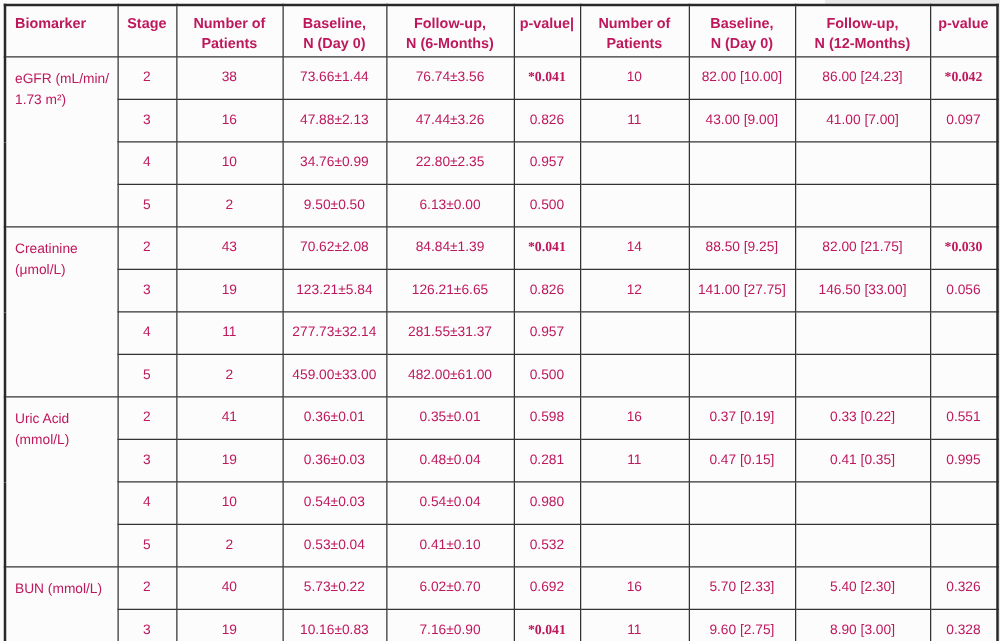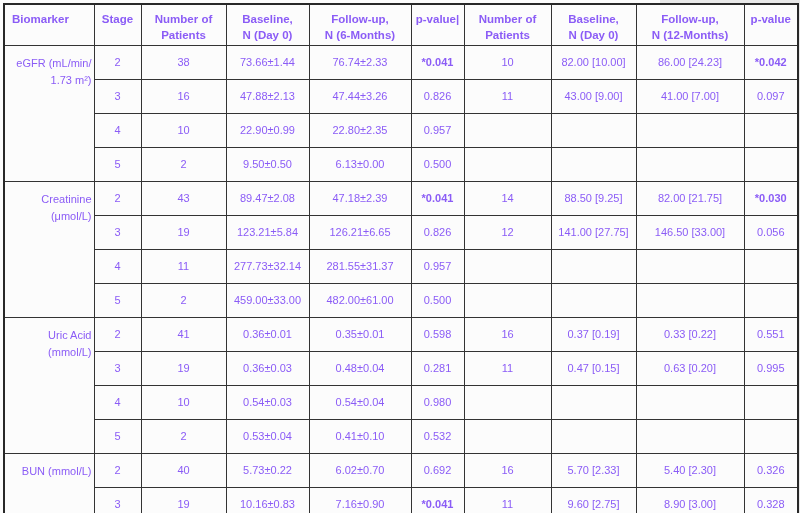--- a/index.html
+++ b/index.html
@@ -1,35 +1,35 @@
 <!DOCTYPE html>
 <html><head>
 <meta charset="utf-8">
 <style>
   html,body{margin:0;padding:0;background:#e8e8e8;}
   .page{
     width:660px;height:513px;background:#fcfcfc;box-sizing:border-box;
-    padding:3px;font-family:"Liberation Sans",sans-serif;color:#8b5cf6;
+    padding:3px;font-family:"Liberation Sans",sans-serif;color:#be185d;
   }
   table{
     width:794px;height:507px;border-collapse:collapse;table-layout:fixed;
     border:2px solid #282828;background:#fcfcfc;
   }
   th,td{
     border:1px solid #333;white-space:pre-line;text-align:center;
     font-size:11px;padding:2px 3px;line-height:1.35;overflow:hidden;
   }
   thead tr{height:41px;}
   th{font-weight:bold;vertical-align:top;padding-top:7px;font-size:11.5px;}
   th.left{text-align:left;padding-left:7px;}
   tbody td{height:29px;}
   td.bio{
-    text-align:right;vertical-align:top;padding:9px 2px 0 7px;line-height:1.5;
-  }
-  .sig{font-weight:bold;}
+    text-align:left;vertical-align:top;padding:9px 2px 0 7px;line-height:1.5;
+  }
+  .sig{font-weight:bold;font-family:Liberation Serif, serif;}
 </style>
 </head>
 <body>
 
 <div class="page">
   <table>
     <colgroup>
       <col style="width:90px">
         <col style="width:47px">
         <col style="width:85px">
@@ -61,42 +61,42 @@
         <th>p-value</th>
       </tr>
     </thead>
     <tbody>
         <tr>
           <td class="bio" rowspan="4">eGFR (mL/min/
 1.73 m²)</td>
           <td>2</td>
           <td>38</td>
           <td>73.66±1.44</td>
-          <td>76.74±2.33</td>
+          <td>76.74±3.56</td>
           <td class="sig">*0.041</td>
           <td>10</td>
           <td>82.00 [10.00]</td>
           <td>86.00 [24.23]</td>
           <td class="sig">*0.042</td>
         </tr>
         <tr>
           <td>3</td>
           <td>16</td>
           <td>47.88±2.13</td>
           <td>47.44±3.26</td>
           <td>0.826</td>
           <td>11</td>
           <td>43.00 [9.00]</td>
           <td>41.00 [7.00]</td>
           <td>0.097</td>
         </tr>
         <tr>
           <td>4</td>
           <td>10</td>
-          <td>22.90±0.99</td>
+          <td>34.76±0.99</td>
           <td>22.80±2.35</td>
           <td>0.957</td>
           <td></td>
           <td></td>
           <td></td>
           <td></td>
         </tr>
         <tr>
           <td>5</td>
           <td>2</td>
@@ -106,22 +106,22 @@
           <td></td>
           <td></td>
           <td></td>
           <td></td>
         </tr>
         <tr>
           <td class="bio" rowspan="4">Creatinine
 (μmol/L)</td>
           <td>2</td>
           <td>43</td>
-          <td>89.47±2.08</td>
-          <td>47.18±2.39</td>
+          <td>70.62±2.08</td>
+          <td>84.84±1.39</td>
           <td class="sig">*0.041</td>
           <td>14</td>
           <td>88.50 [9.25]</td>
           <td>82.00 [21.75]</td>
           <td class="sig">*0.030</td>
         </tr>
         <tr>
           <td>3</td>
           <td>19</td>
           <td>123.21±5.84</td>
@@ -168,21 +168,21 @@
           <td>0.551</td>
         </tr>
         <tr>
           <td>3</td>
           <td>19</td>
           <td>0.36±0.03</td>
           <td>0.48±0.04</td>
           <td>0.281</td>
           <td>11</td>
           <td>0.47 [0.15]</td>
-          <td>0.63 [0.20]</td>
+          <td>0.41 [0.35]</td>
           <td>0.995</td>
         </tr>
         <tr>
           <td>4</td>
           <td>10</td>
           <td>0.54±0.03</td>
           <td>0.54±0.04</td>
           <td>0.980</td>
           <td></td>
           <td></td>

